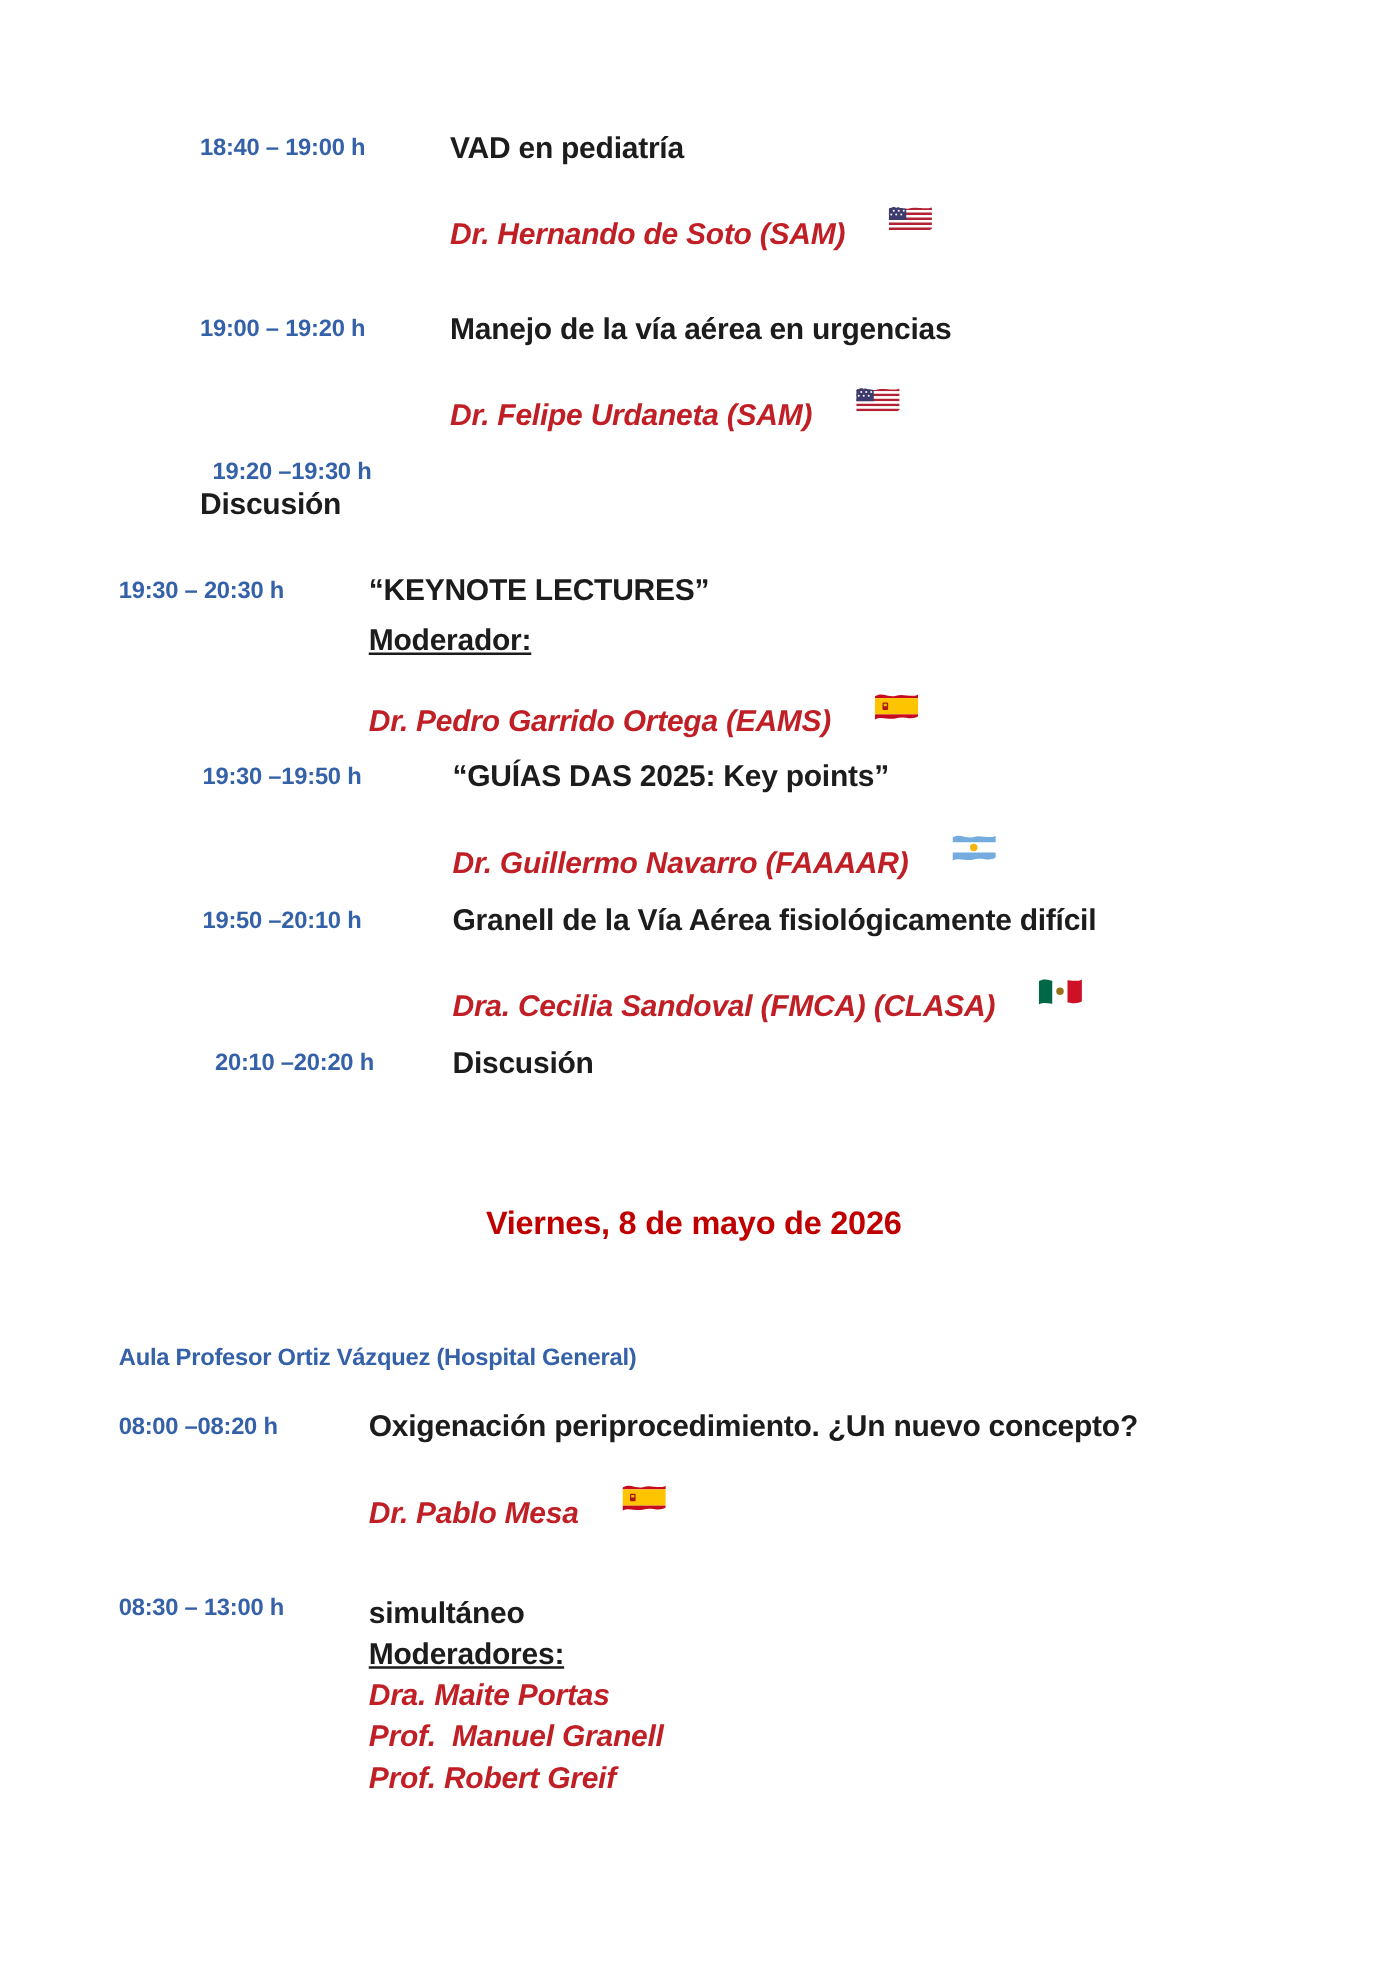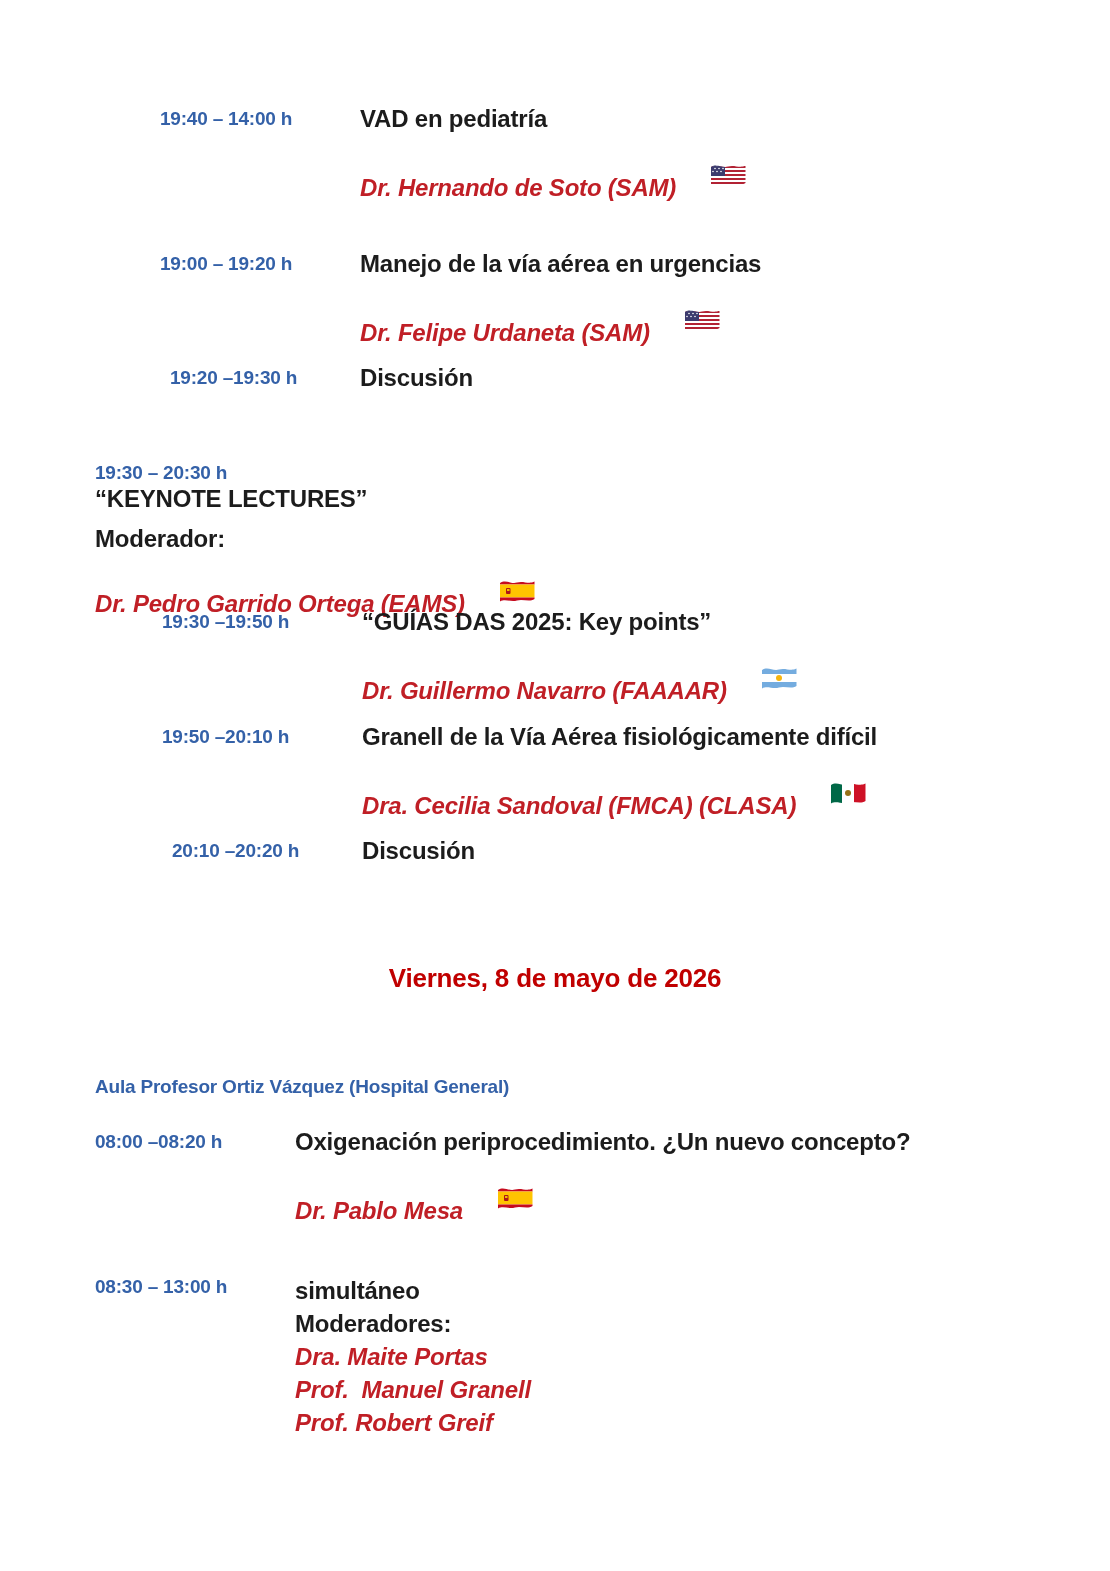--- a/index.html
+++ b/index.html
@@ -21,36 +21,36 @@
   }
   .row{position:absolute;display:flex;align-items:flex-start;}
   .time{
     width:200px;flex:0 0 auto;
     color:var(--blue);
     font-size:19px;line-height:26px;
     white-space:nowrap;
   }
   .content{font-size:24px;}
   .title{line-height:26px;white-space:nowrap;}
-  .moderator{line-height:26px;margin-top:14px;}
+  .moderator{line-height:26px;margin-top:14px;text-decoration:underline;}
   .speaker-line{margin-top:16px;display:flex;align-items:center;}
   .speaker{
     color:var(--red-speaker);
     font-style:italic;
     white-space:pre-wrap;
     line-height:26px;
     margin-top:27px;
   }
   .flag{display:inline-block;margin-left:34px;line-height:0;flex:0 0 auto;}
   
   .r0{top:106px;left:160px;}
   .r1{top:251px;left:160px;}
-  .r2{top:365px;left:160px;}
+  .r2{top:365px;left:160px;flex-direction:column;}
   .r2 .time{text-indent:10px;}
-  .r3{top:460px;left:95px;flex-direction:column;}
+  .r3{top:460px;left:95px;}
   .r3 .speaker-line{margin-top:12px;}
   .r4{top:609px;left:162px;}
   .r5{top:724px;left:162px;}
   .r6{top:838px;left:162px;}
   .r6 .time{text-indent:10px;}
   .day-heading{
     position:absolute;top:962px;left:0;width:100%;
     text-align:center;
     color:var(--red-heading);
     font-size:26px;line-height:32px;
@@ -74,21 +74,21 @@
   <defs>
     <clipPath id="flagWave">
       <path d="M1,5 C7,1 12,6.5 18,4.5 C24,2.5 30,6.5 35.5,3.5 L35.5,21 C30,24.5 24,20.5 18,22.5 C12,24.5 6.5,20.5 1,23.5 Z"></path>
     </clipPath>
   </defs>
 </svg>
 
 <div class="page">
 
   <div class="row r0">
-    <div class="time">19:40 – 14:00 h</div>
+    <div class="time">18:40 – 19:00 h</div>
     <div class="content">
       <div class="title">VAD en pediatría</div>
       <div class="speaker-line">
         <span class="speaker">Dr. Hernando de Soto (SAM)</span>
         <span class="flag">
           <svg width="36" height="26" viewBox="0 0 36 26">
               <g clip-path="url(#flagWave)">
             <rect x="0" y="0" width="36" height="2" fill="#B22234"></rect>
                 <rect x="0" y="2" width="36" height="2" fill="#fff"></rect>
             <rect x="0" y="4" width="36" height="2" fill="#B22234"></rect>

